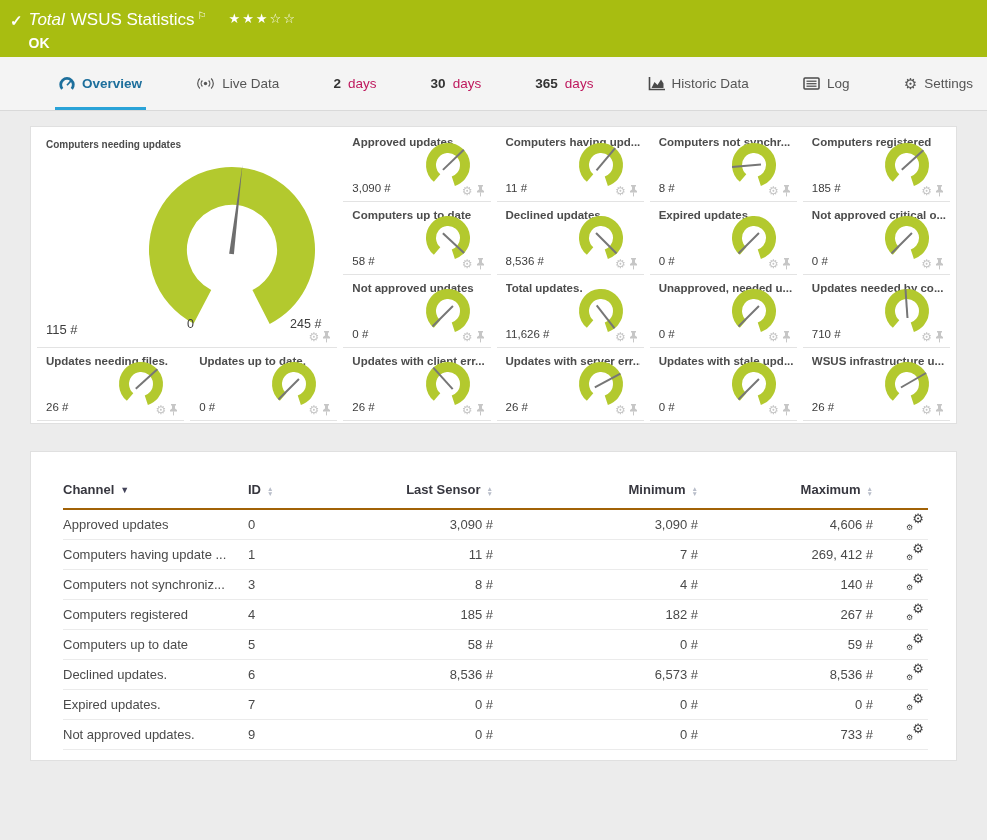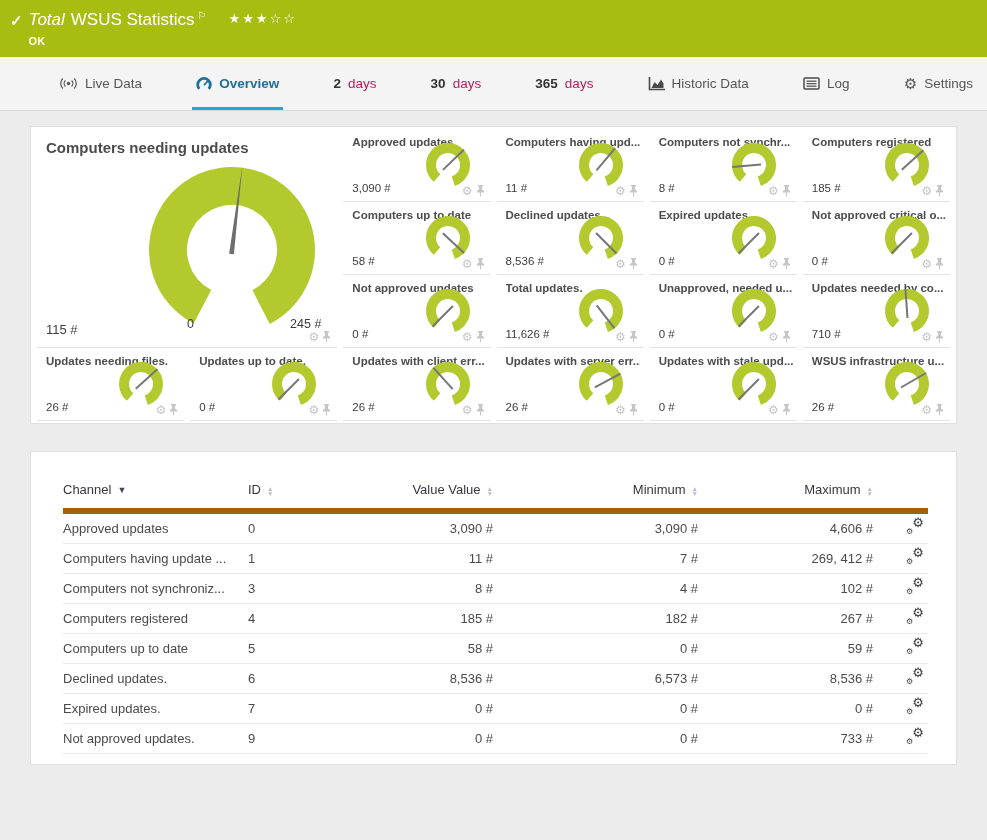--- a/index.html
+++ b/index.html
@@ -10,50 +10,50 @@
     -webkit-font-smoothing:antialiased;
   }
   
   .topbar{height:57px;background:#a8bd11;display:flex;align-items:flex-start;padding:10px 0 0 10px;box-sizing:border-box;}
   .check{color:#fff;font-size:15px;font-weight:bold;margin:2px 6px 0 0;}
   .title-wrap{color:#fff;}
   .title-line{font-size:17px;line-height:19px;display:flex;align-items:flex-start;}
   .kind{font-style:italic;margin-right:6px;}
   .flag{font-size:10px;margin-left:3px;position:relative;top:-4px;}
   .stars{margin-left:22px;font-size:13px;letter-spacing:2px;position:relative;top:-1px;}
-  .status-txt{font-size:11px;font-weight:bold;margin-top:6px;}
+  .status-txt{font-size:14px;font-weight:bold;margin-top:6px;}
   
   .tabs{height:54px;background:#f4f4f4;border-bottom:1px solid #d9d9d9;display:flex;justify-content:space-between;align-items:stretch;padding:0 10px 0 55px;box-sizing:border-box;}
   .tab{display:flex;align-items:center;gap:7px;position:relative;color:#555;font-size:13.5px;cursor:pointer;padding:0 4px;}
   .tab .tab-ic{display:flex;align-items:center;}
   .tab.active{color:#1d6f9c;font-weight:bold;}
   .tab.active::after{content:"";position:absolute;left:0;right:0;bottom:0;height:3px;background:#2aa3d8;}
   .tab-num{font-weight:bold;color:#333;}
   .tab-label.dim{color:#be185d;}
   .gear-glyph{font-size:15px;color:#555;line-height:1;}
   
   .gauge-panel{margin:15px 30px 0;width:927px;box-sizing:border-box;background:#fff;border:1px solid #e0e0e0;
     display:grid;grid-template-columns:repeat(6,1fr);grid-auto-rows:73px;padding:2px 3px;}
   .gcell{position:relative;margin:0 3px;border-bottom:1px solid #e3e3e3;overflow:hidden;}
   .gcell.main{grid-column:1/3;grid-row:1/4;}
   .gtitle{position:absolute;top:7px;left:9px;right:4px;font-size:11.5px;font-weight:bold;color:#4c4c4c;white-space:nowrap;overflow:hidden;}
-  .gcell.main .gtitle{font-size:15px;top:10px;}
+  .gcell.main .gtitle{font-size:10px;top:10px;}
   .gvalue{position:absolute;bottom:7px;left:9px;font-size:11.5px;color:#3d3d3d;}
   .gcell.main .gvalue{font-size:13px;bottom:10px;}
   .mini{position:absolute;right:16px;top:7px;}
   #main-gauge{position:absolute;left:88px;top:24px;}
   .scale-min{position:absolute;left:150px;bottom:16px;font-size:12.5px;color:#3d3d3d;}
   .scale-max{position:absolute;right:16px;bottom:16px;font-size:12.5px;color:#3d3d3d;}
   .gicons{position:absolute;right:6px;bottom:4px;display:flex;align-items:flex-end;gap:3px;}
   .cell-gear{font-size:12px;color:#c6c6c6;line-height:1;cursor:pointer;}
   .pin{cursor:pointer;}
   
   .table-panel{margin:27px 30px 0;width:927px;box-sizing:border-box;background:#fff;border:1px solid #e0e0e0;padding:22px 32px 10px;}
   table{width:100%;border-collapse:collapse;table-layout:fixed;}
-  th{font-size:13px;color:#37373f;font-weight:normal;text-align:left;padding:8px 0 11px;border-bottom:6px solid #a16207;cursor:pointer;}
+  th{font-size:13px;color:#37373f;font-weight:bold;text-align:left;padding:8px 0 11px;border-bottom:2px solid #a16207;cursor:pointer;}
   th.num,td.num{text-align:right;}
   td{font-size:13px;color:#4a4a4a;padding:0;height:29px;border-bottom:1px solid #ebebeb;white-space:nowrap;overflow:hidden;}
   .sort-desc{display:inline-block;margin-left:6px;font-size:9px;color:#44445a;position:relative;top:-1px;}
   .sort-both{display:inline-block;margin-left:6px;vertical-align:middle;line-height:0;}
   .sort-both span{display:block;font-size:6.5px;color:#b8bdc9;line-height:5px;}
   .gearpair{position:relative;display:inline-block;width:18px;height:16px;cursor:pointer;}
   .gp-big{position:absolute;right:0;top:-3px;font-size:13px;color:#3f3f3f;line-height:1;}
   .gp-small{position:absolute;left:0;bottom:-1px;font-size:8px;color:#3f3f3f;line-height:1;}
   td.gear-col{text-align:right;padding-right:4px;}
 </style>
@@ -67,40 +67,40 @@
       <span class="kind">Total</span>
       <span>WSUS Statistics</span>
       <span class="flag">⚐</span>
       <span class="stars" id="stars"><span>★</span><span>★</span><span>★</span><span>☆</span><span>☆</span></span>
     </div>
     <div class="status-txt">OK</div>
   </div>
 </header>
 
 <nav class="tabs" id="tabs">
+    <div class="tab active">
+      <span class="tab-ic">
+        <svg width="16" height="16" viewBox="0 0 16 16">
+          <path d="M3.2 12.8 A6.3 6.3 0 1 1 12.8 12.8" stroke="#1d6f9c" stroke-width="2.8" fill="none"></path>
+          <line x1="8" y1="9.2" x2="12.2" y2="4.6" stroke="#1d6f9c" stroke-width="1.7"></line>
+        </svg>
+      </span>
+      <span class="tab-label">Overview</span>
+    </div>
     <div class="tab">
       <span class="tab-ic">
         <svg width="19" height="13" viewBox="0 0 19 13">
           <circle cx="9.5" cy="6.5" r="1.7" fill="#555"></circle>
           <path d="M6.4 3.5 a4.3 4.3 0 0 0 0 6" stroke="#555" stroke-width="1.2" fill="none"></path>
           <path d="M3.8 1.5 a7 7 0 0 0 0 10" stroke="#555" stroke-width="1.2" fill="none"></path>
           <path d="M12.6 3.5 a4.3 4.3 0 0 1 0 6" stroke="#555" stroke-width="1.2" fill="none"></path>
           <path d="M15.2 1.5 a7 7 0 0 1 0 10" stroke="#555" stroke-width="1.2" fill="none"></path>
         </svg>
       </span>
       <span class="tab-label">Live Data</span>
-    </div>
-    <div class="tab active">
-      <span class="tab-ic">
-        <svg width="16" height="16" viewBox="0 0 16 16">
-          <path d="M3.2 12.8 A6.3 6.3 0 1 1 12.8 12.8" stroke="#1d6f9c" stroke-width="2.8" fill="none"></path>
-          <line x1="8" y1="9.2" x2="12.2" y2="4.6" stroke="#1d6f9c" stroke-width="1.7"></line>
-        </svg>
-      </span>
-      <span class="tab-label">Overview</span>
     </div>
     <div class="tab">
       <span class="tab-num">2</span>
       <span class="tab-label dim">days</span>
     </div>
     <div class="tab">
       <span class="tab-num">30</span>
       <span class="tab-label dim">days</span>
     </div>
     <div class="tab">
@@ -468,21 +468,21 @@
         <col style="width:105px">
         <col style="width:140px">
       <col style="width:205px">
         <col style="width:175px">
         <col style="width:55px">
     </colgroup>
     <thead>
         <tr id="thead-row">
           <th><span>Channel</span><span class="sort-desc">▼</span></th>
           <th><span>ID</span><span class="sort-both"><span>▲</span><span>▼</span></span></th>
-          <th class="num"><span>Value Value</span><span class="sort-both"><span>▲</span><span>▼</span></span></th>
+          <th class="num"><span>Last Sensor</span><span class="sort-both"><span>▲</span><span>▼</span></span></th>
           <th class="num"><span>Minimum</span><span class="sort-both"><span>▲</span><span>▼</span></span></th>
           <th class="num"><span>Maximum</span><span class="sort-both"><span>▲</span><span>▼</span></span></th>
           <th></th>
         </tr>
       </thead>
     <tbody id="tbody">
         <tr>
           <td>Approved updates</td>
           <td>0</td>
           <td class="num">3,090 #</td>
@@ -496,21 +496,21 @@
           <td class="num">11 #</td>
           <td class="num">7 #</td>
           <td class="num">269, 412 #</td>
           <td class="gear-col"><span class="gearpair"><span class="gp-big">⚙</span><span class="gp-small">⚙</span></span></td>
         </tr>
         <tr>
           <td>Computers not synchroniz...</td>
           <td>3</td>
           <td class="num">8 #</td>
           <td class="num">4 #</td>
-          <td class="num">102 #</td>
+          <td class="num">140 #</td>
           <td class="gear-col"><span class="gearpair"><span class="gp-big">⚙</span><span class="gp-small">⚙</span></span></td>
         </tr>
         <tr>
           <td>Computers registered</td>
           <td>4</td>
           <td class="num">185 #</td>
           <td class="num">182 #</td>
           <td class="num">267 #</td>
           <td class="gear-col"><span class="gearpair"><span class="gp-big">⚙</span><span class="gp-small">⚙</span></span></td>
         </tr>

